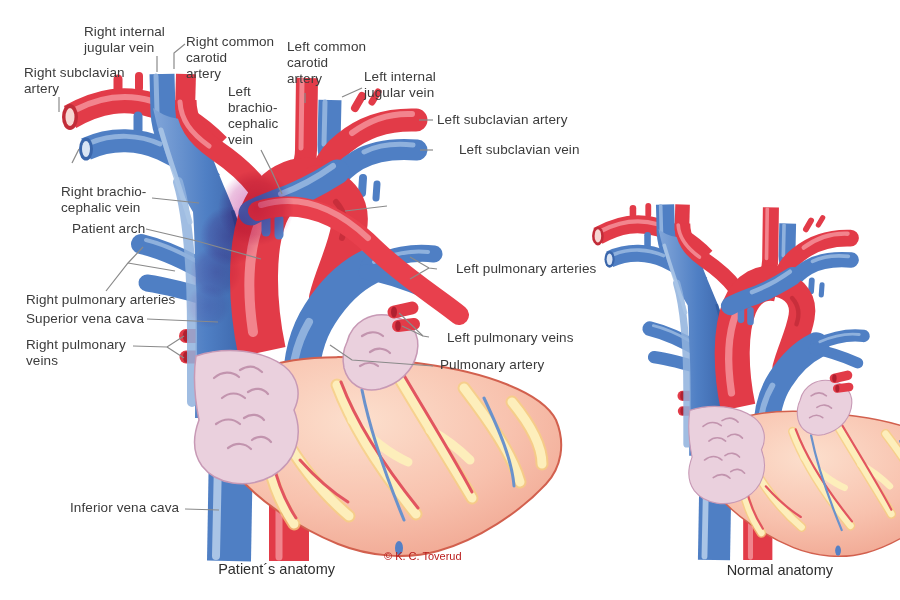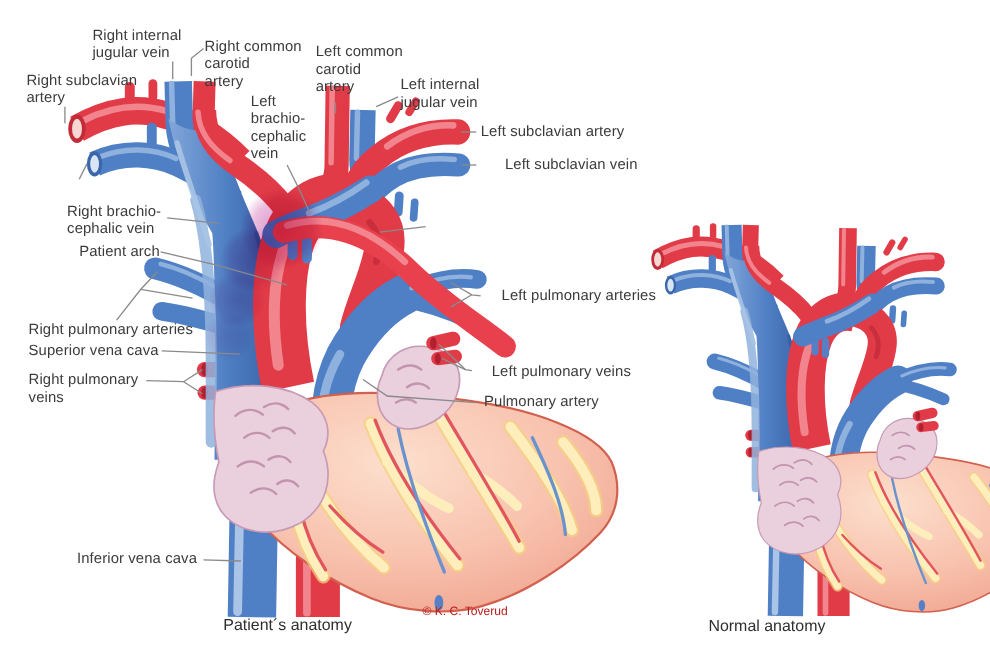--- a/index.html
+++ b/index.html
@@ -2,21 +2,21 @@
 <html><head>
 <meta charset="utf-8">
 <style>
   html,body{margin:0;padding:0;background:#ffffff;}
   .stage{position:relative;width:900px;height:600px;background:#ffffff;overflow:hidden;
          font-family:"Liberation Sans","DejaVu Sans",sans-serif;}
   .art{position:absolute;left:0;top:0;width:900px;height:600px;}
   .lbl{position:absolute;color:#3b3b3b;font-size:13.5px;line-height:16px;
        white-space:pre-line;letter-spacing:0.1px;}
   .lbl.center{}
-  .caption{position:absolute;color:#2e2e2e;font-size:14.5px;line-height:17px;text-align:left;}
+  .caption{position:absolute;color:#2e2e2e;font-size:14.5px;line-height:17px;text-align:right;}
   .copyright{position:absolute;color:#b91c1c;font-size:11px;}
 </style>
 </head>
 <body>
 
 <div class="stage">
 
   <svg class="art" viewBox="0 0 900 600" aria-hidden="true">
     <defs>
       <radialGradient id="gradHeart" cx="42%" cy="32%" r="80%">
@@ -279,16 +279,16 @@
   <div class="lbl" style="left:456px;top:261px;width:165px;">Left pulmonary arteries</div>
   <div class="lbl" style="left:26px;top:292px;width:170px;">Right pulmonary arteries</div>
   <div class="lbl" style="left:26px;top:311px;width:140px;">Superior vena cava</div>
   <div class="lbl" style="left:26px;top:337px;width:115px;">Right pulmonary
 veins</div>
   <div class="lbl" style="left:432px;top:330px;width:145px;margin-left:15px;">Left pulmonary veins</div>
   <div class="lbl" style="left:440px;top:357px;width:125px;">Pulmonary artery</div>
   <div class="lbl" style="left:70px;top:500px;width:120px;">Inferior vena cava</div>
 
   <div class="caption" style="left:203px;top:561px;width:132px;">Patient´s anatomy</div>
-  <div class="caption" style="left:644px;top:562px;width:132px;">Normal anatomy</div>
+  <div class="caption" style="left:701px;top:562px;width:132px;">Normal anatomy</div>
   <div class="copyright" style="left:384px;top:550px;">© K. C. Toverud</div>
 
 </div>
 
 </body></html>

